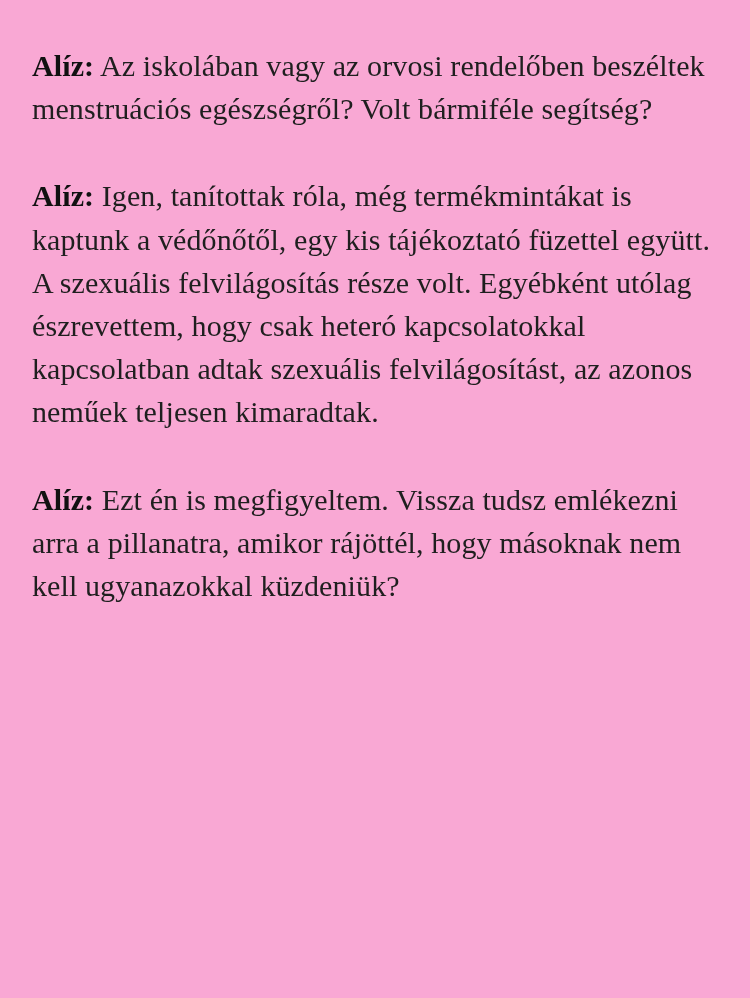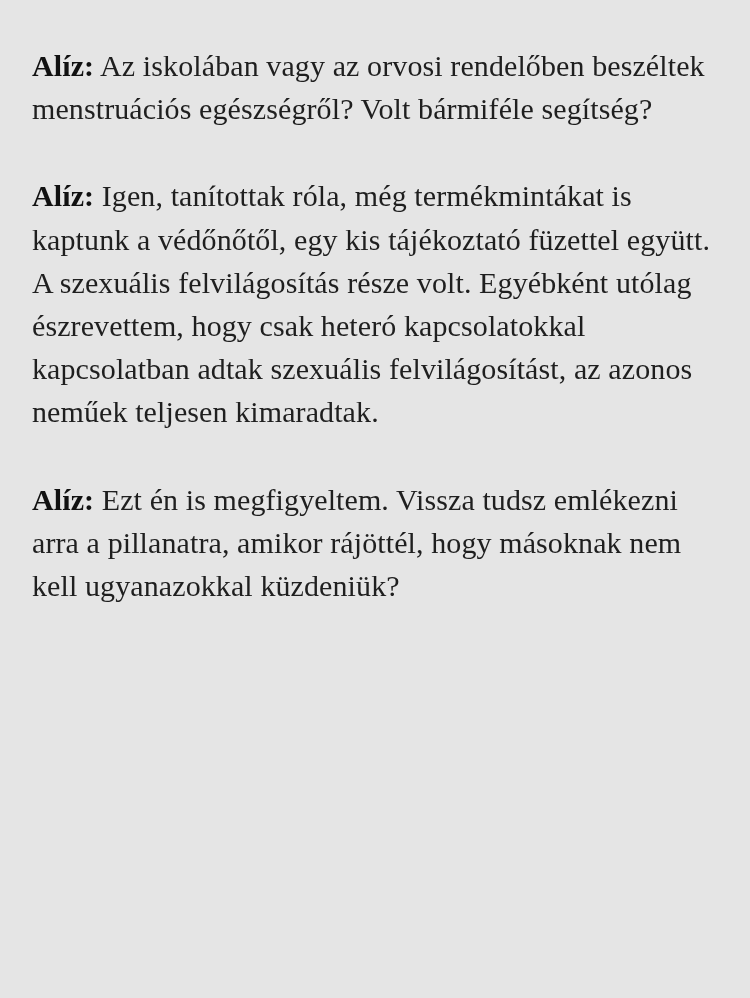--- a/index.html
+++ b/index.html
@@ -12,21 +12,21 @@
     height: 998px;
     overflow: hidden;
     font-family: "Liberation Serif", serif;
     color: #1c1c1c;
   }
   .page {
     width: 750px;
     height: 998px;
     box-sizing: border-box;
     padding: 14px 36px 0 32px;
-    background: #e5e5e5;
+    background: #f9a8d4;
   }
   .qa-block {
     margin: 0 0 44px 0;
   }
   .qa-block:last-child {
     margin-bottom: 0;
   }
   .qa-line {
     font-size: 30px;
     line-height: 1.44;

